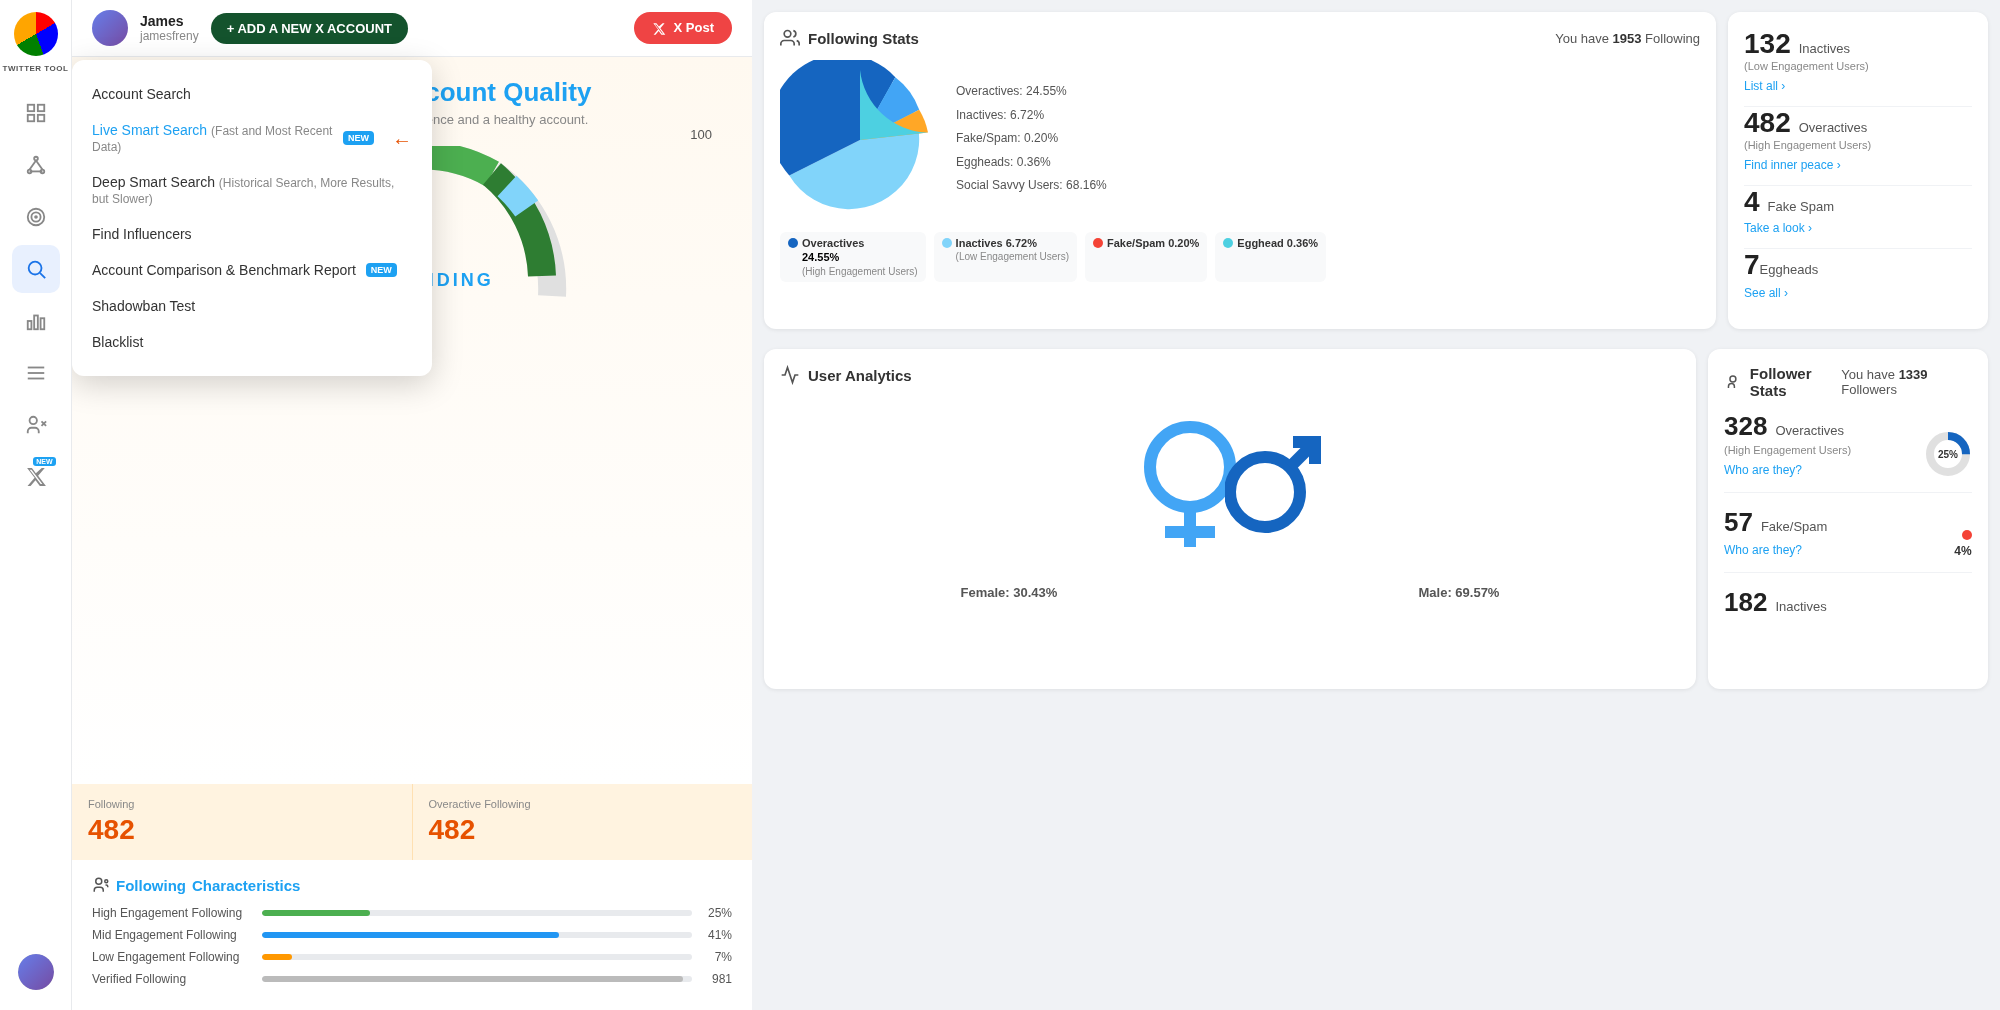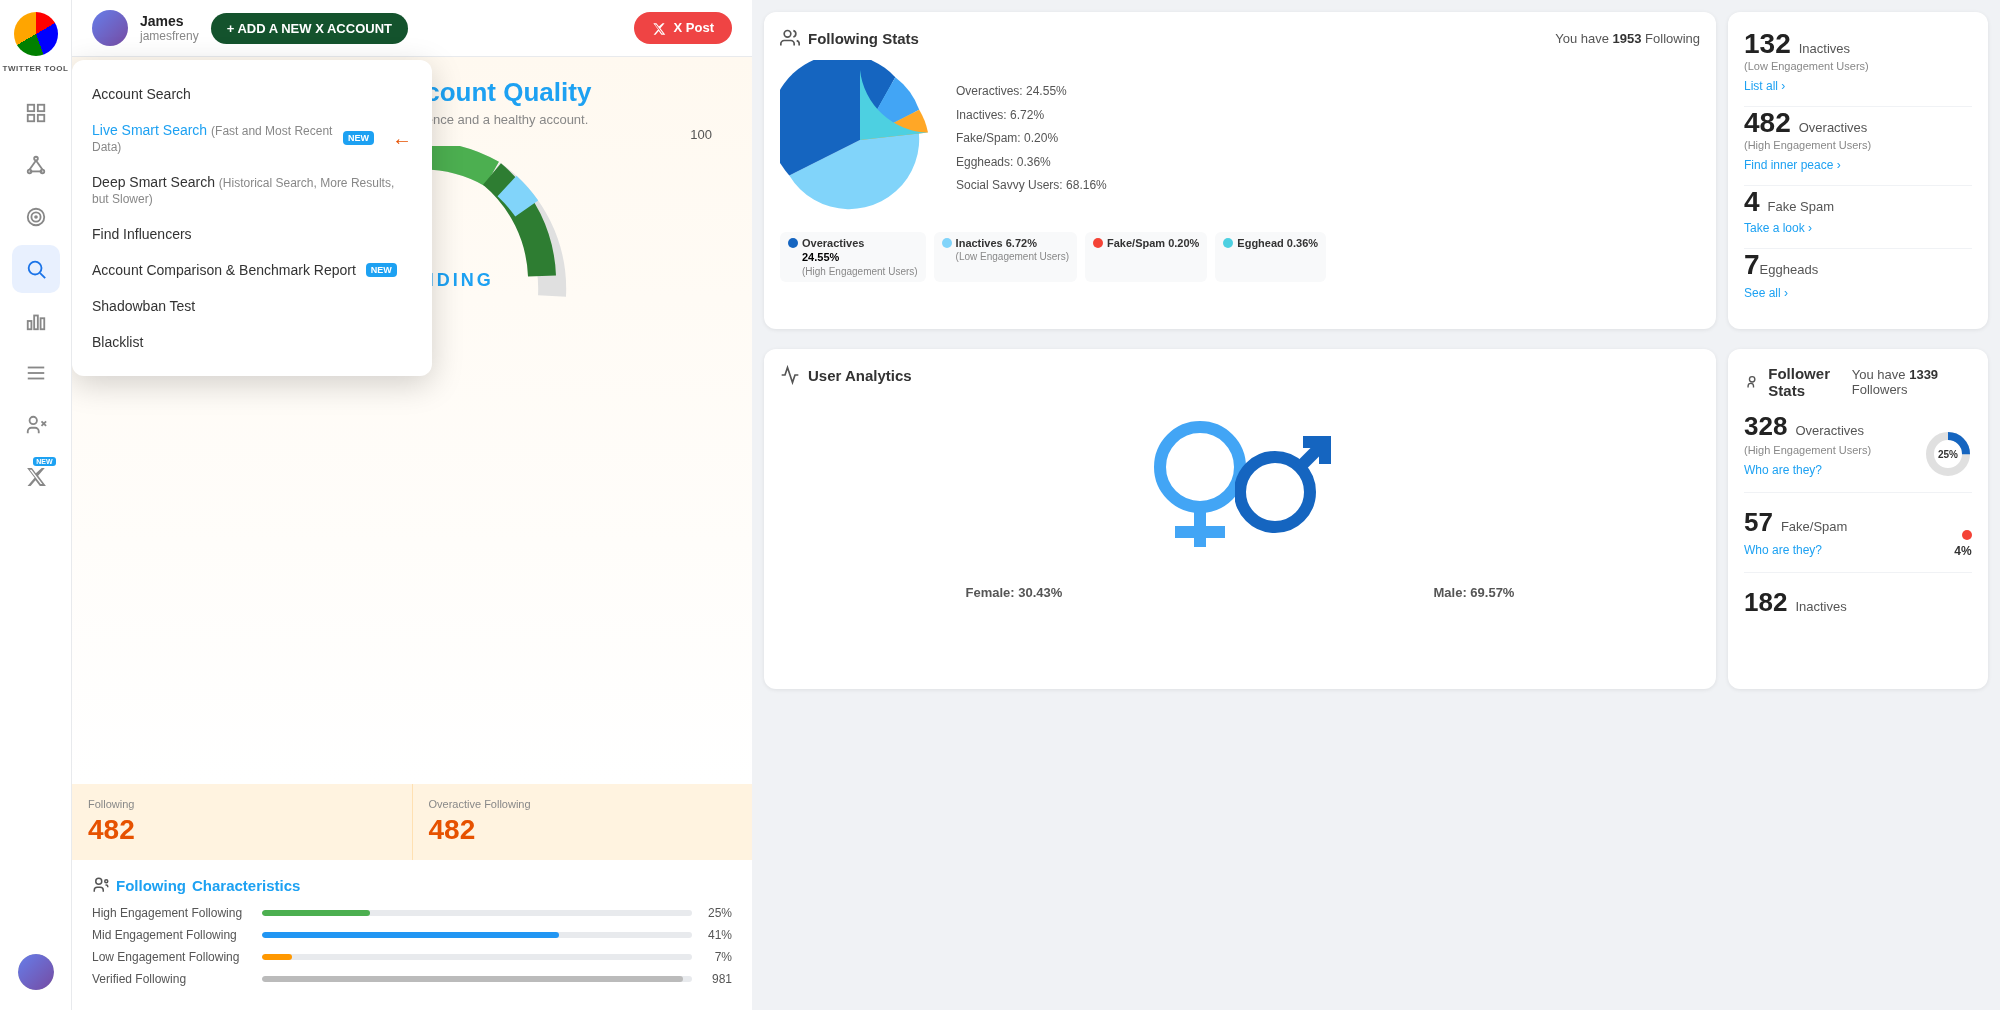--- a/index.html
+++ b/index.html
@@ -310,21 +310,21 @@
     }
     .analytics-card {
       flex: 1;
       background: #fff;
       border-radius: 12px;
       padding: 16px;
       box-shadow: 0 1px 4px rgba(0,0,0,0.08);
       min-height: 340px;
     }
     .follower-stats-card {
-      width: 260px;
+      width: 280px;
       flex-shrink: 0;
       background: #fff;
       border-radius: 12px;
       padding: 16px;
       box-shadow: 0 1px 4px rgba(0,0,0,0.08);
     }
     .gender-stats {
       display: flex;
       justify-content: space-around;
       margin-top: 8px;

